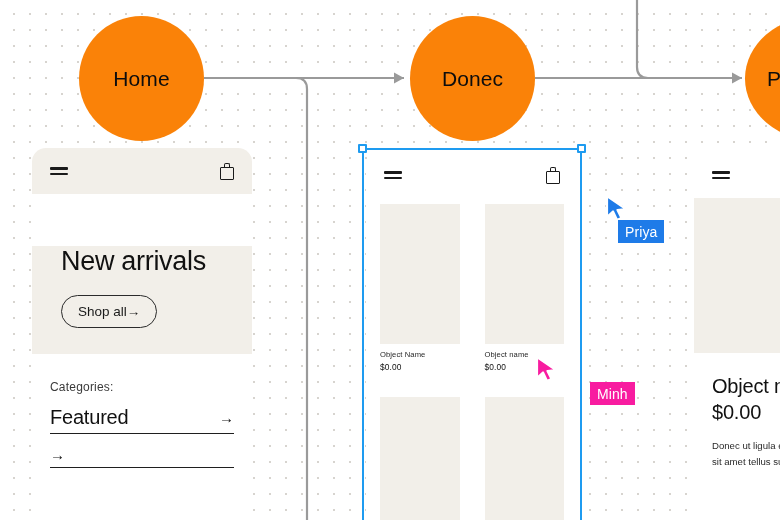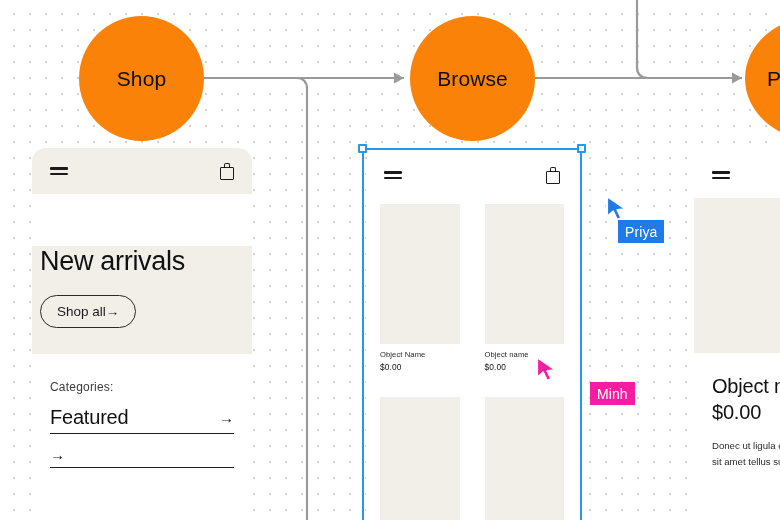--- a/index.html
+++ b/index.html
@@ -44,21 +44,21 @@
   .hamb{display:block;width:18px;}
   .hamb i{display:block;height:2.5px;background:#1a1a1a;border-radius:1px;}
   .hamb i+i{margin-top:3px;}
   .bagico{display:block;width:14px;height:17px;position:relative;}
   .bagico .body{position:absolute;left:0;bottom:0;width:14px;height:13px;border:1.8px solid #1a1a1a;box-sizing:border-box;border-radius:1px;}
   .bagico .hdl{position:absolute;left:4px;top:0;width:6px;height:5px;border:1.8px solid #1a1a1a;border-bottom:none;box-sizing:border-box;border-radius:2px 2px 0 0;}
 
   
   #phone-home{left:32px;top:148px;width:220px;height:400px;}
   #phone-home .bar1{background:#F2EFE9;}
-  .hero-home{background:#F2EFE9;padding:0 8px 26px;}
+  .hero-home{background:#F2EFE9;padding:0 29px 26px;}
   .hero-title{font-size:27px;color:#111;margin:52px 0 0;font-weight:400;letter-spacing:-.3px;}
   .pill{
     display:inline-flex;align-items:center;
     margin-top:18px;padding:8px 16px;border:1.4px solid #2b2b2b;
     border-radius:30px;font-size:13.5px;color:#1a1a1a;background:transparent;
     font-family:"Liberation Sans", sans-serif;cursor:pointer;
   }
   .cats{padding:26px 18px 0;background:#fff;}
   .cats-label{font-size:12px;color:#3a3a3a;letter-spacing:.2px;}
   .cat-row{
@@ -123,24 +123,24 @@
 
       <path d="M637,0 L637,67 Q637,78 648,78"></path>
     </g>
     <g fill="#9a9a9a">
       <path d="M404,78 L394,72.6 L394,83.4 Z"></path>
       <path d="M742,78 L732,72.6 L732,83.4 Z"></path>
     </g>
   </svg>
 
   <div class="node" id="node-home">
-    <span>Shop</span>
+    <span>Home</span>
   </div>
   <div class="node" id="node-browse">
-    <span>Browse</span>
+    <span>Donec</span>
   </div>
   <div class="node" id="node-product">
     <span>P</span>
   </div>
 
   <div class="phone" id="phone-home">
     <div class="phone-bar bar1">
       <span class="hamb">
           <i></i>
           <i></i>

